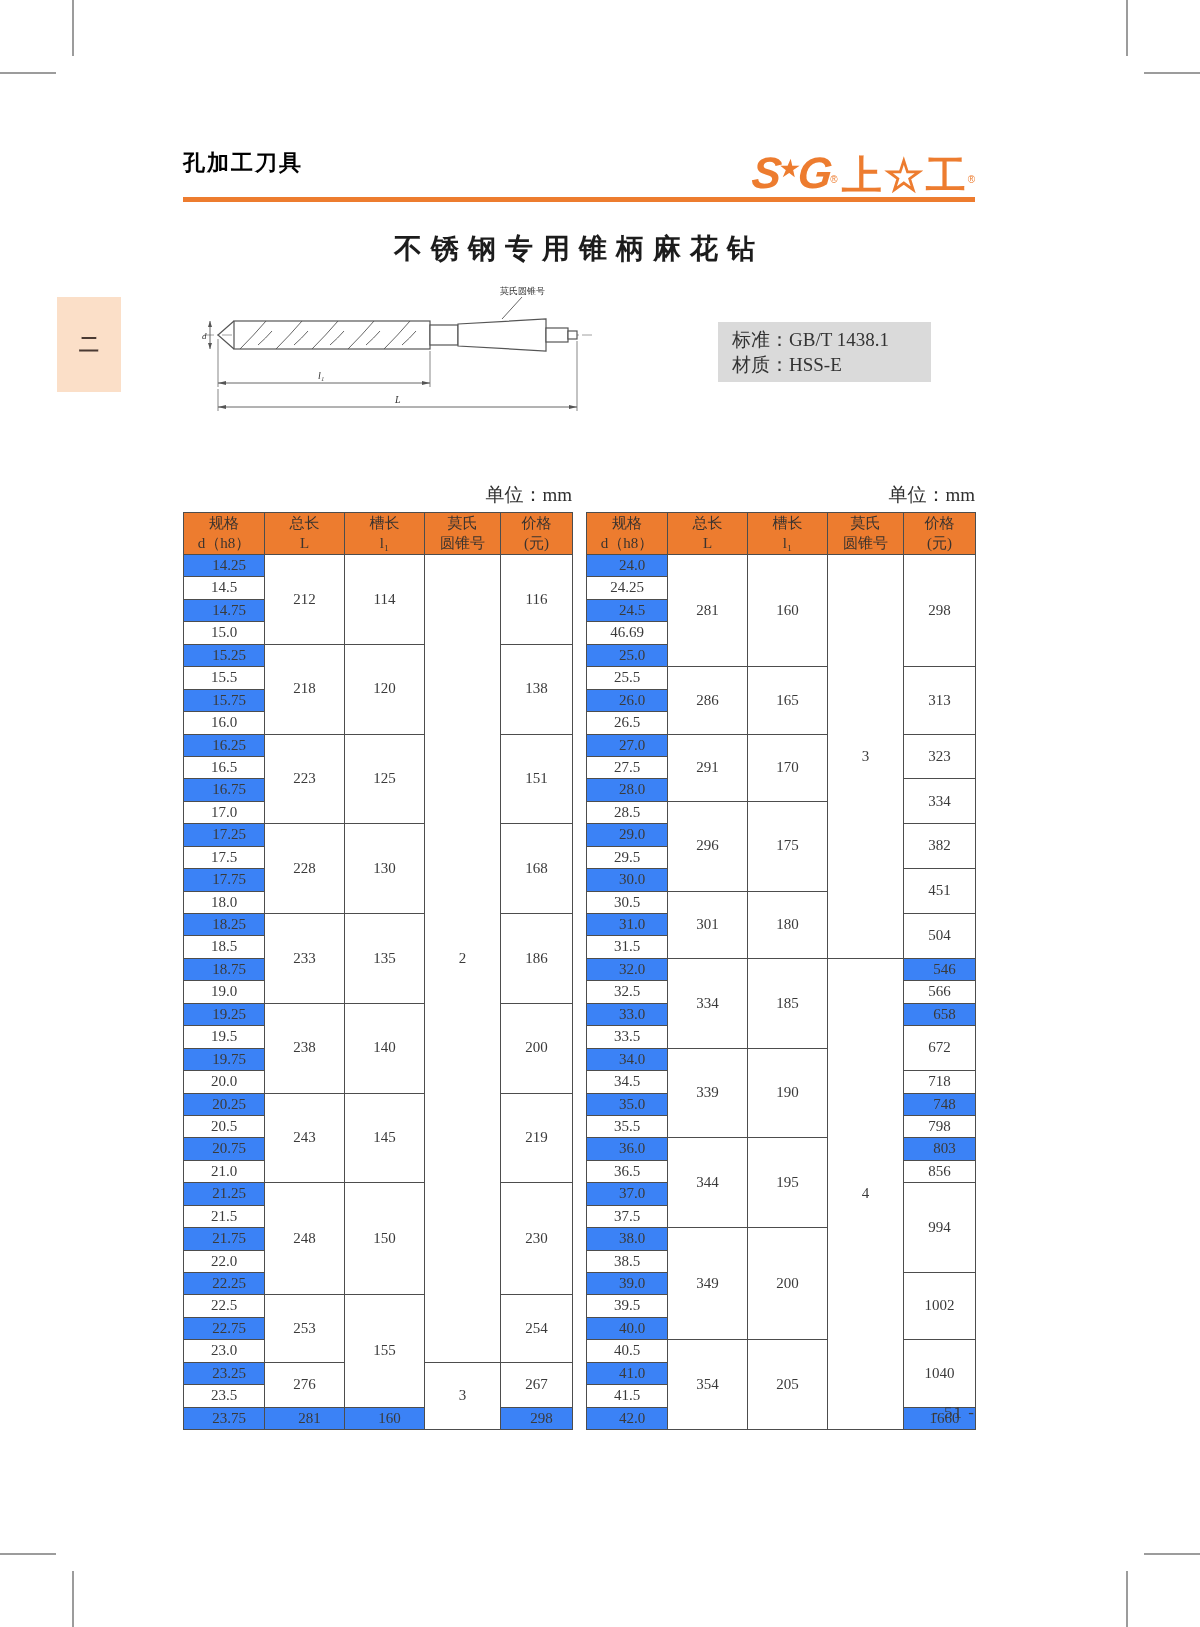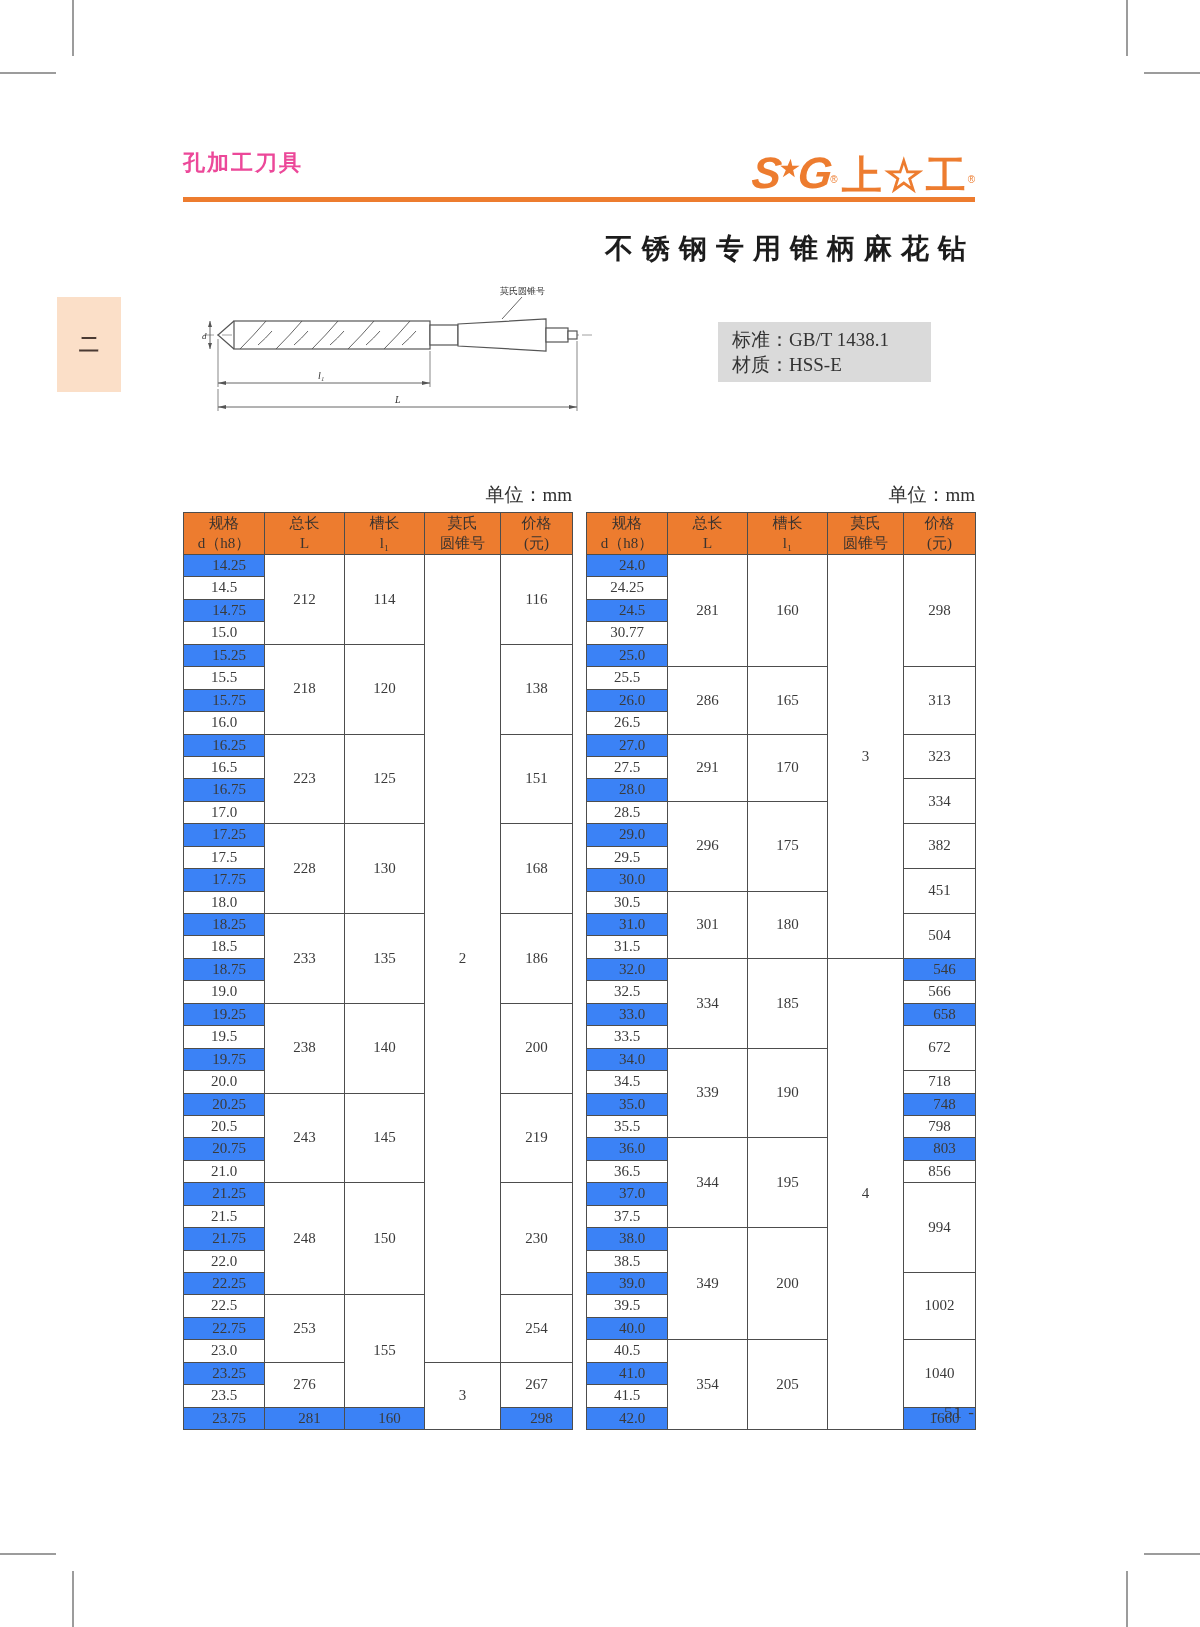--- a/index.html
+++ b/index.html
@@ -5,41 +5,41 @@
   html,body{margin:0;padding:0;}
   body{
     width:1200px;height:1627px;position:relative;background:#ffffff;
     font-family:"Liberation Serif","DejaVu Serif",serif;overflow:hidden;
   }
   
   .crop{position:absolute;background:#9c9c9c;}
   
   .breadcrumb{
     position:absolute;left:183px;top:148px;font-size:22px;font-weight:bold;
-    color:#ec4899;letter-spacing:2px;font-family:"Liberation Sans",sans-serif;
+    color:#000000;letter-spacing:2px;font-family:"Liberation Sans",sans-serif;
   }
   .logo{
     position:absolute;top:140px;left:183px;width:792px;height:55px;
     display:flex;justify-content:flex-end;align-items:flex-end;color:#ed7c2f;
     font-family:"Liberation Sans",sans-serif;
   }
   .logo-sg{font-size:44px;font-weight:900;font-style:italic;letter-spacing:-2px;line-height:1;transform:skewX(-6deg);}
   .logo-sg .logo-star{font-size:22px;font-style:normal;vertical-align:12px;letter-spacing:-1px;}
   .logo-reg{font-size:10px;vertical-align:top;line-height:3;}
   .logo-cn{font-size:40px;font-weight:bold;line-height:1;margin-left:4px;letter-spacing:2px;}
   .rule{position:absolute;left:183px;top:197px;width:792px;height:5px;background:#ed7c2f;}
   
   .side-tab{
     position:absolute;left:57px;top:297px;width:64px;height:95px;background:#fbdfc8;
     display:flex;align-items:center;justify-content:center;
     font-size:20px;color:#4a3a33;font-weight:bold;
   }
   
   .page-title{
-    position:absolute;left:183px;top:230px;width:792px;text-align:right;
+    position:absolute;left:183px;top:230px;width:792px;text-align:center;
     font-size:28px;font-weight:bold;color:#1c1c1c;letter-spacing:9px;
   }
   
   .info-box{
     position:absolute;left:718px;top:322px;width:213px;height:60px;background:#dadada;
     padding:6px 0 0 14px;box-sizing:border-box;font-size:19px;color:#333;line-height:1.3;
   }
   
   .diagram{position:absolute;left:200px;top:283px;}
   .diagram svg text{font-family:"Liberation Serif",serif;fill:#333;}
@@ -344,21 +344,21 @@
         <td rowspan="18">3</td>
         <td rowspan="5">298</td>
       </tr>
       <tr>
         <td class="spec">24.25</td>
       </tr>
       <tr>
         <td class="spec shade">24.5</td>
       </tr>
       <tr>
-        <td class="spec">30.77</td>
+        <td class="spec">46.69</td>
       </tr>
       <tr>
         <td class="spec shade">25.0</td>
       </tr>
       <tr>
         <td class="spec">25.5</td>
         <td rowspan="3">286</td>
         <td rowspan="3">165</td>
         <td rowspan="3">313</td>
       </tr>

